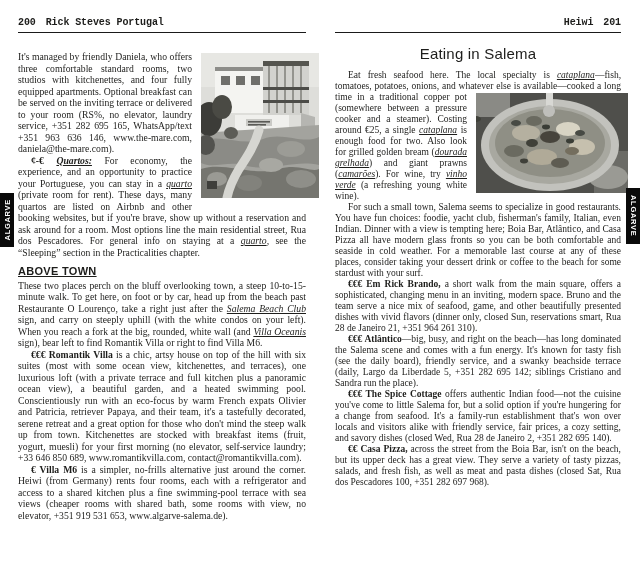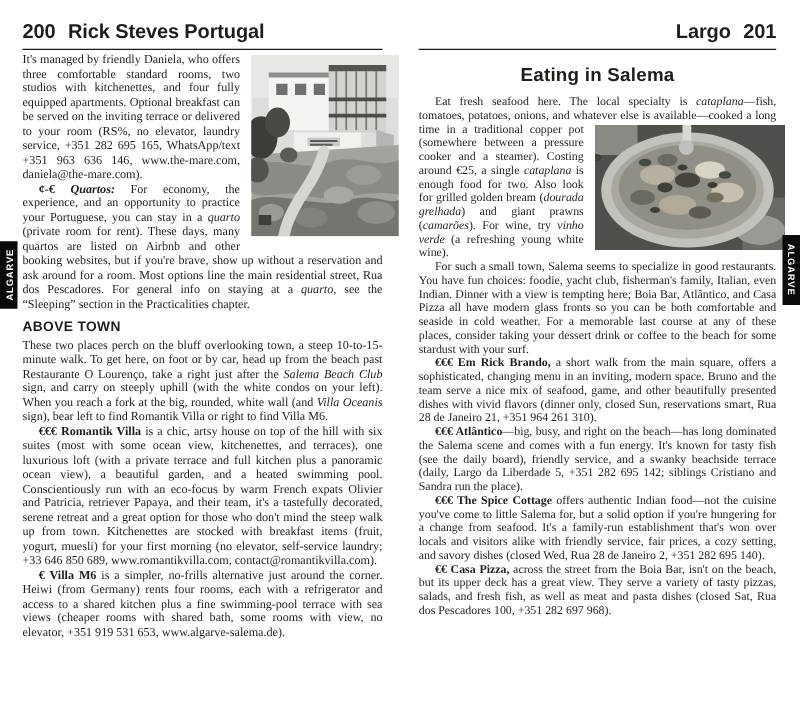--- a/index.html
+++ b/index.html
@@ -7,38 +7,38 @@
   html,body { margin:0; padding:0; }
   body { width:640px; height:568px; background:var(--paper); }
   .spread { position:relative; width:640px; height:568px; background:var(--paper);
             color:var(--ink); font-family:"Liberation Serif", serif; overflow:hidden; }
   .page { position:absolute; top:0; height:100%; }
   .page-left  { left:0; width:320px; }
   .page-right { left:320px; width:320px; }
   .inner-left  { margin:17px 14px 0 18px; }
   .inner-right { margin:17px 19px 0 15px; }
 
-  .pagehead { font-family:Liberation Sans, sans-serif; font-weight:bold; font-size:16px;
+  .pagehead { font-family:Liberation Mono, monospace; font-weight:bold; font-size:10px;
               letter-spacing:-0.1px; border-bottom:1.4px solid #1a1a1a; padding-bottom:4px;
               display:flex; align-items:center; }
   .pagehead .gap { width:10px; }
   .pagehead-right { justify-content:flex-end; }
   .pagenum { font-weight:600; }
 
-  .bodytext { text-align:justify; margin-top:2px; }
+  .bodytext { text-align:justify; margin-top:18px; }
   .bodytext-left  { font-size:9.7px; line-height:11.5px; }
   .bodytext-right { font-size:9.5px; line-height:11.0px; margin-top:2px; }
   p { margin:0; }
   p.ind { text-indent:13px; }
   .b { font-weight:bold; }
-  .i { font-style:italic; }
+  .i { font-style:italic;text-decoration:underline; }
 
   h3.sechead { font-family:"Liberation Sans", sans-serif; font-size:11px; font-weight:bold;
-               letter-spacing:0.3px; margin:8px 0 2px 0; }
-  h2.title   { font-family:"Liberation Sans", sans-serif; font-size:15px; font-weight:bold;
+               letter-spacing:0.3px; margin:8px 0 2px 0;text-decoration:underline; }
+  h2.title   { font-family:"Liberation Sans", sans-serif; font-size:15px; font-weight:normal;
                text-align:center; margin:12px 0 8px 0; letter-spacing:0.2px; }
 
   .photo-villa { float:right; width:118px; height:145px; margin:2px -13px 7px 9px; }
   .photo-food  { float:right; width:152px; height:100px; margin:1px -7px 5px 9px; display:block; }
   .photo-villa svg, .photo-food svg { display:block; width:100%; height:100%; }
 
   .tab { position:absolute; background:var(--tab_bg); color:var(--tab_text);
          font-family:"Liberation Sans", sans-serif; font-weight:bold; font-size:7.5px;
          letter-spacing:0.7px; display:flex; align-items:center; justify-content:center; }
   .tab-left  { left:0;  top:193px; width:14px; height:54px; }
@@ -101,21 +101,21 @@
         <p><span>These two places perch on the bluff overlooking town, a steep 10-to-15-minute walk. To get here, on foot or by car, head up from the beach past Restaurante O Lourenço, take a right just after the </span><span class="i">Salema Beach Club</span><span> sign, and carry on steeply uphill (with the white condos on your left). When you reach a fork at the big, rounded, white wall (and </span><span class="i">Villa Oceanis</span><span> sign), bear left to find Romantik Villa or right to find Villa M6.</span></p>
         <p class="ind"><span class="b">€€€ Romantik Villa</span><span> is a chic, artsy house on top of the hill with six suites (most with some ocean view, kitchenettes, and terraces), one luxurious loft (with a private terrace and full kitchen plus a panoramic ocean view), a beautiful garden, and a heated swimming pool. Conscientiously run with an eco-focus by warm French expats Olivier and Patricia, retriever Papaya, and their team, it's a tastefully decorated, serene retreat and a great option for those who don't mind the steep walk up from town. Kitchenettes are stocked with breakfast items (fruit, yogurt, muesli) for your first morning (no elevator, self-service laundry; +33 646 850 689, www.romantikvilla.com, contact@romantikvilla.com).</span></p>
         <p class="ind"><span class="b">€ Villa M6</span><span> is a simpler, no-frills alternative just around the corner. Heiwi (from Germany) rents four rooms, each with a refrigerator and access to a shared kitchen plus a fine swimming-pool terrace with sea views (cheaper rooms with shared bath, some rooms with view, no elevator, +351 919 531 653, www.algarve-salema.de).</span></p>
       </div>
     </div>
   </div>
 
   <div class="page page-right">
     <div class="inner-right">
       <header class="pagehead pagehead-right">
-        <span>Largo</span>
+        <span>Heiwi</span>
         <span class="gap"></span>
         <span class="pagenum">201</span>
       </header>
 
       <h2 class="title">Eating in Salema</h2>
 
       <div class="bodytext bodytext-right">
         <p class="ind">
           <span><span>Eat fresh seafood here. The local specialty is </span><span class="i">cataplana</span><span>—fish, tomatoes, potatoes, onions, and whatever else is available—cooked </span></span><span class="photo-food">
             <svg viewBox="0 0 152 100" preserveAspectRatio="none" aria-hidden="true">

